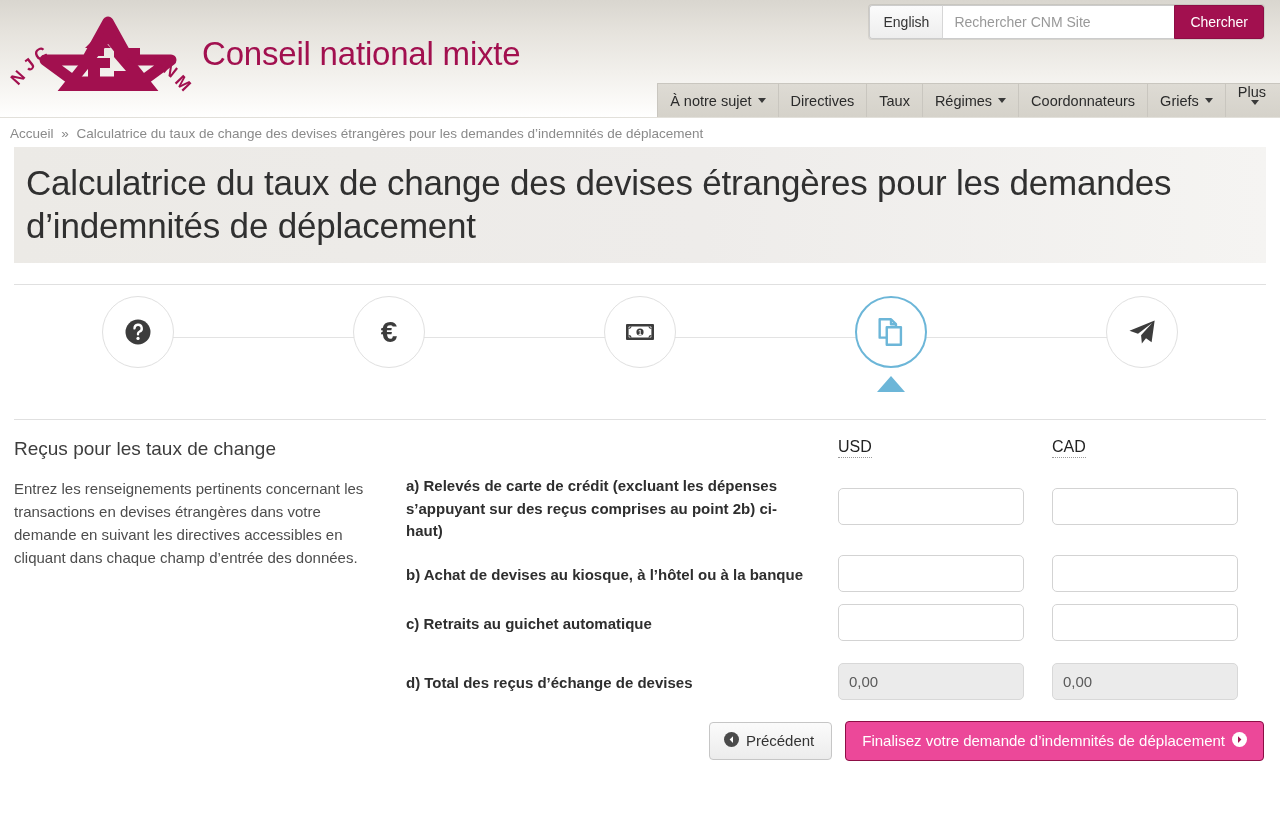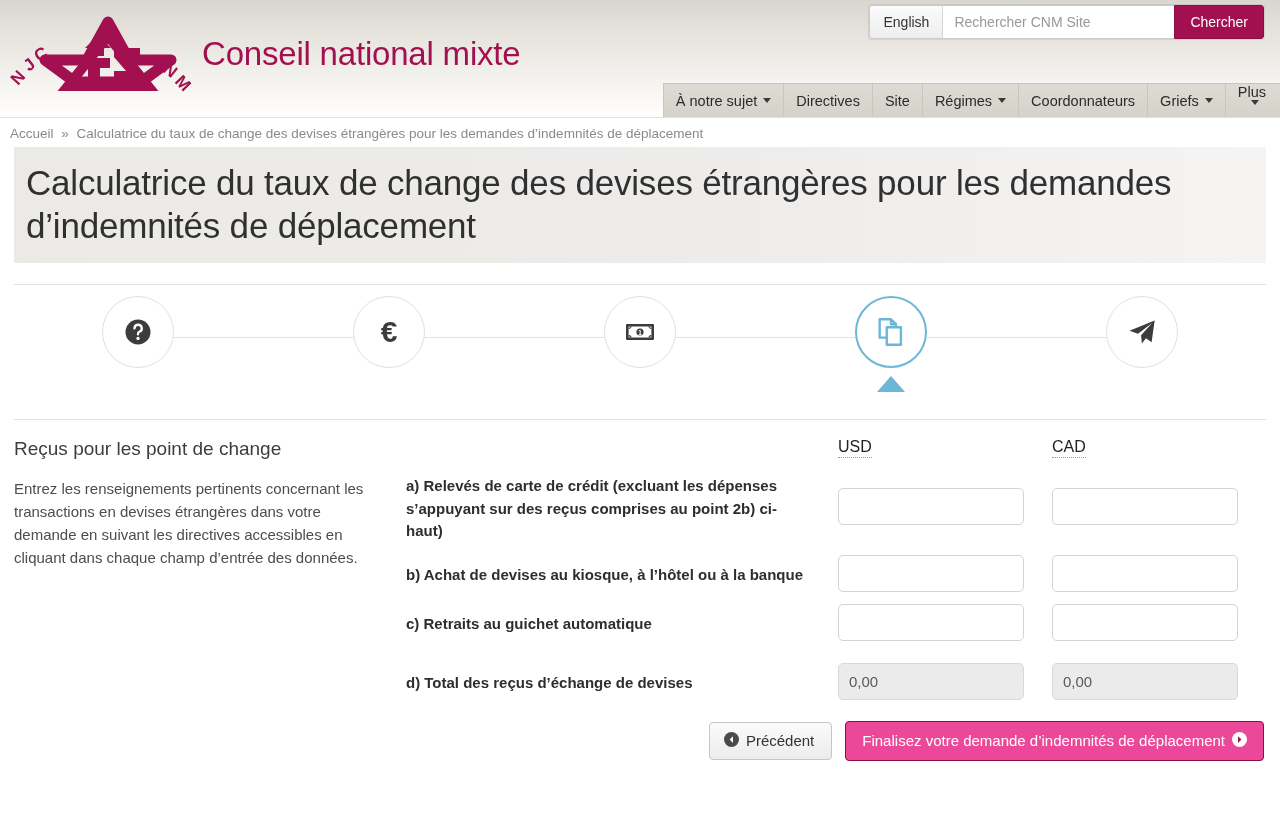--- a/index.html
+++ b/index.html
@@ -343,21 +343,21 @@
 
   <nav class="main-nav">
     <div class="nav-item">
       <span>À notre sujet</span>
       <span class="caret"></span>
     </div>
     <div class="nav-item">
       <span>Directives</span>
     </div>
     <div class="nav-item">
-      <span>Site</span>
+      <span>Taux</span>
     </div>
     <div class="nav-item">
       <span>Régimes</span>
       <span class="caret"></span>
     </div>
     <div class="nav-item">
       <span>Coordonnateurs</span>
     </div>
     <div class="nav-item">
       <span>Griefs</span>
@@ -434,21 +434,21 @@
       </span>
     </div>
 
   </div>
   <div class="stepper-rule"></div>
 </div>
 
 <div class="content">
 
   <div class="col-left">
-    <h2>Reçus pour les point de change</h2>
+    <h2>Reçus pour les taux de change</h2>
     <p>Entrez les renseignements pertinents concernant les transactions en devises étrangères dans votre demande en suivant les directives accessibles en cliquant dans chaque champ d’entrée des données.</p>
   </div>
 
   <div class="form-area">
 
     <div class="currency-heads" style="position:static; margin-left:432px; display:flex; margin-bottom:12px;">
       <div class="cur-head-slot">
         <span class="cur-head">USD</span>
       </div>
       <div class="cur-head-slot">

